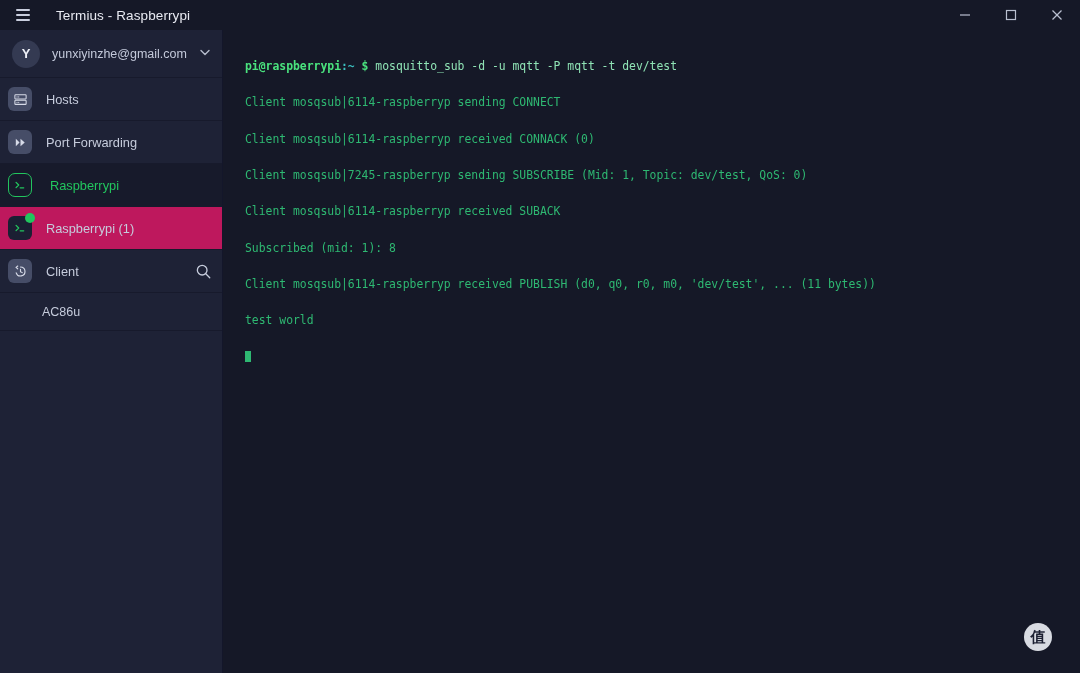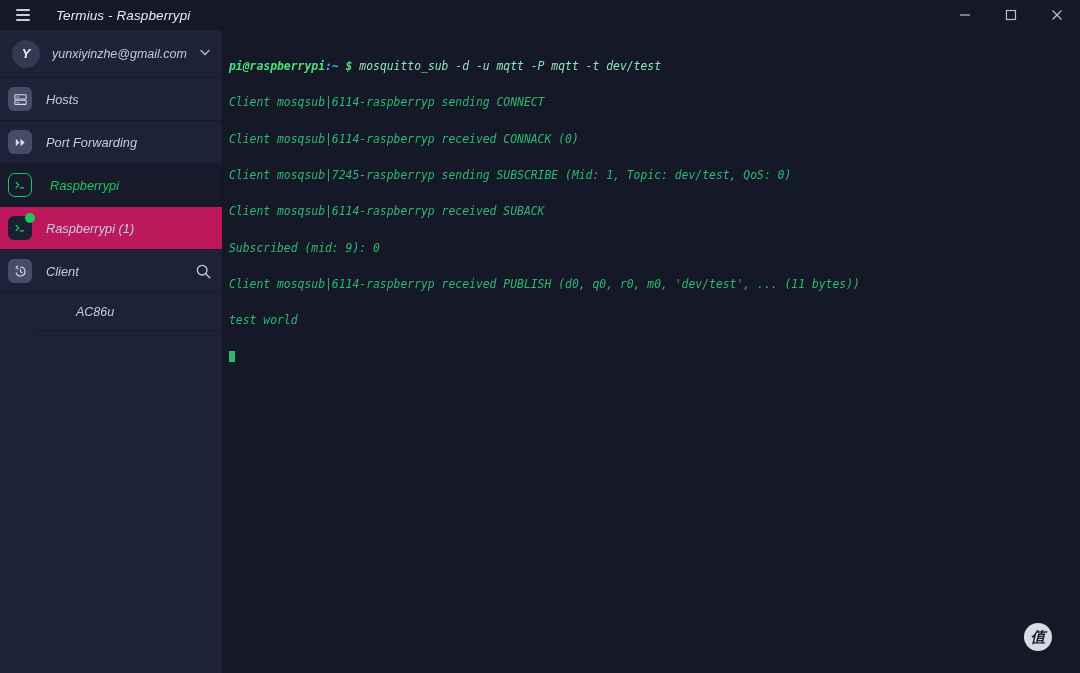--- a/index.html
+++ b/index.html
@@ -2,21 +2,21 @@
 <html><head>
 <meta charset="utf-8">
 <style>
   * { box-sizing: border-box; margin: 0; padding: 0; }
   html, body {
     width: 1080px; height: 673px;
     background: #151827;
     font-family: "Liberation Sans", sans-serif;
     overflow: hidden;
   }
-  #app { position: relative; width: 1080px; height: 673px; display: flex; flex-direction: column; font-style: italic; }
+  #app { position: relative; width: 1080px; height: 673px; display: flex; flex-direction: column; }
 
   
   .titlebar {
     height: 30px; flex: 0 0 30px;
     background: #151827;
     display: flex; align-items: center;
     position: relative;
   }
   .hamburger {
     width: 30px; height: 30px; margin-left: 8px;
@@ -79,29 +79,29 @@
   .nav-icon.dark { background: #1b1f33; }
   .nav-label { margin-left: 14px; font-size: 12.8px; color: #c6ccdc; flex: 1 1 auto; }
   .nav-label.green { color: #22c55e; margin-left: 18px; }
   .dot-online {
     position: absolute; width: 10px; height: 10px; border-radius: 50%;
     background: #22c55e; top: -3px; right: -3px;
   }
   .search-btn { color: #c6ccdc; width: 22px; height: 22px; display:flex; align-items:center; justify-content:center; cursor: pointer; }
   .sub-item {
     height: 38px; display: flex; align-items: center; padding-left: 42px;
-    border-bottom: 1px solid #171a2c; cursor: pointer; margin-left: 34px;
+    border-bottom: 1px solid #171a2c; cursor: pointer;
   }
   .sub-item-label { font-size: 12.5px; color: #c6ccdc; }
   .sidebar-filler { flex: 1 1 auto; background: #1e2236; }
 
   
   .terminal {
     flex: 1 1 auto; background: #151827; position: relative;
-    padding: 6px 0 0 6px; overflow: hidden;
+    padding: 6px 0 0 22px; overflow: hidden;
   }
   .term-lines {
     font-family: "DejaVu Sans Mono", monospace;
     font-size: 11.4px; line-height: 12.1px;
     white-space: pre; color: #2eb872;
   }
   .term-line { white-space: pre; }
   .tk-prompt { color: #4ae37e; font-weight: bold; }
   .tk-path { color: #3bbfbf; font-weight: bold; }
   .tk-dollar { color: #4ae37e; font-weight: bold; }
@@ -245,21 +245,21 @@
       <div class="sidebar-filler"></div>
     </div>
 
     <div class="terminal">
       <div class="term-lines">
         <div class="term-line"><span class="tk-prompt">pi@raspberrypi</span><span class="tk-path">:~</span><span> </span><span class="tk-dollar">$</span><span class="tk-cmd"> mosquitto_sub -d -u mqtt -P mqtt -t dev/test</span></div>
         <div class="term-line tk-out">Client mosqsub|6114-raspberryp sending CONNECT</div>
         <div class="term-line tk-out">Client mosqsub|6114-raspberryp received CONNACK (0)</div>
         <div class="term-line tk-out">Client mosqsub|7245-raspberryp sending SUBSCRIBE (Mid: 1, Topic: dev/test, QoS: 0)</div>
         <div class="term-line tk-out">Client mosqsub|6114-raspberryp received SUBACK</div>
-        <div class="term-line tk-out">Subscribed (mid: 9): 0</div>
+        <div class="term-line tk-out">Subscribed (mid: 1): 8</div>
         <div class="term-line tk-out">Client mosqsub|6114-raspberryp received PUBLISH (d0, q0, r0, m0, 'dev/test', ... (11 bytes))</div>
         <div class="term-line tk-out">test world</div>
         <div class="term-line"><span class="cursor-block"></span></div>
       </div>
 
       <div class="watermark">
         <div class="wm-logo">值</div>
       </div>
     </div>
 

